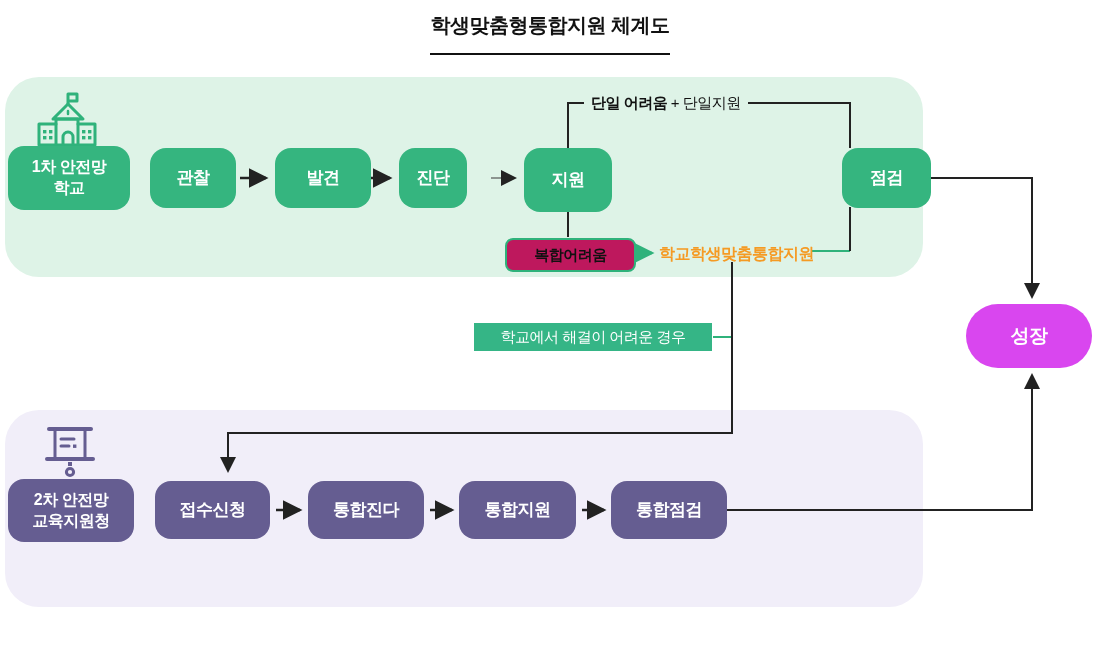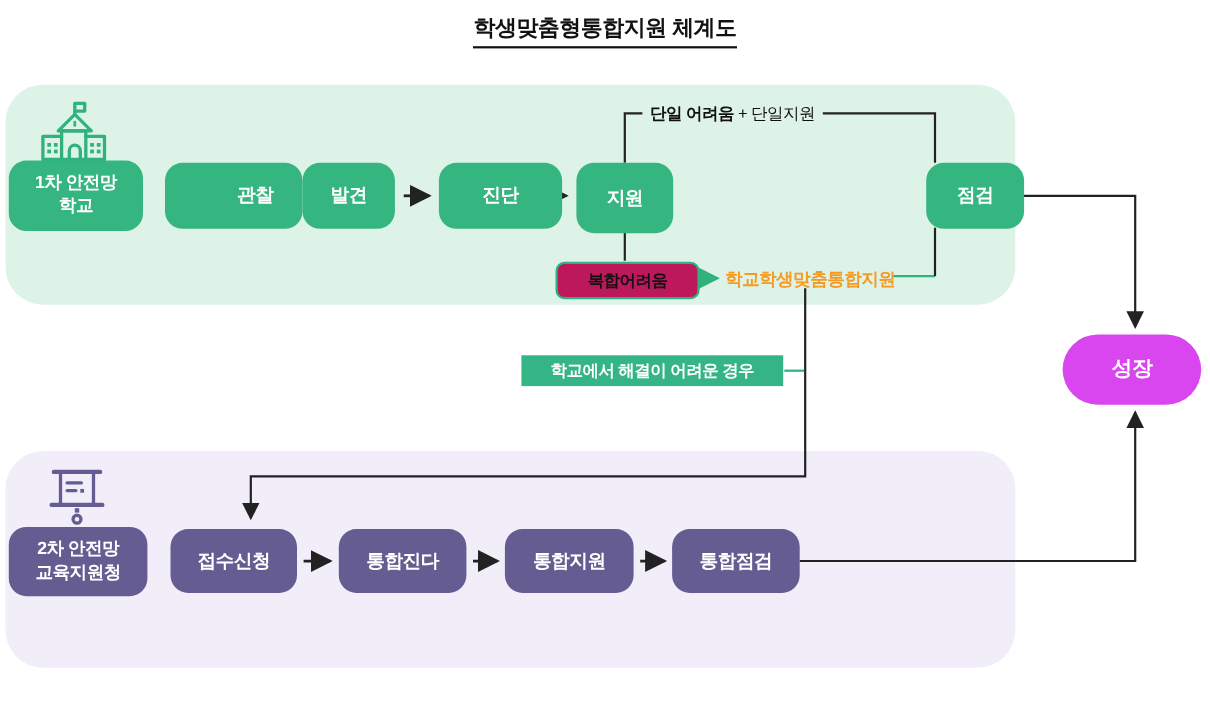--- a/index.html
+++ b/index.html
@@ -5,21 +5,21 @@
   html,body { margin:0; padding:0; background:#ffffff; }
   .stage {
     position:relative; width:1100px; height:645px; overflow:hidden;
     background:#ffffff;
     font-family:"Liberation Sans","DejaVu Sans",sans-serif;
     color:#111;
   }
   .title-wrap { position:absolute; left:0; top:12px; width:100%; text-align:center; }
   .title-wrap span {
     display:inline-block; font-size:20px; font-weight:bold; color:#111;
-    border-bottom:2.5px solid #111; padding-bottom:3px; letter-spacing:-0.5px;text-align:right;
+    border-bottom:2.5px solid #111; padding-bottom:14px; letter-spacing:-0.5px;text-align:right;
   }
   .section { position:absolute; border-radius:34px; }
   .section.green  { left:5px;  top:77px;  width:918px; height:200px; background:#def3e7; }
   .section.purple { left:5px;  top:410px; width:918px; height:197px; background:#f1eef9; }
 
   svg.lines { position:absolute; left:0; top:0; width:1100px; height:645px; pointer-events:none; }
 
   .node {
     position:absolute; display:flex; align-items:center; justify-content:center;
     color:#fff; font-weight:bold; font-size:17px; text-align:center;
@@ -32,21 +32,21 @@
   .entity { flex-direction:column; font-size:16px; }
 
   .white-box {
     position:absolute; display:flex; align-items:center; justify-content:center;
     background:#be185d; border:2px solid #2fb27b; border-radius:8px;
     font-size:15px; font-weight:bold; color:#111; letter-spacing:-0.5px;
   }
   .tag-label {
     position:absolute; display:flex; align-items:center; justify-content:center;
     background:#35b586; color:#fff; border-radius:0;
-    font-size:15px; font-weight:bold; letter-spacing:-0.5px;
+    font-size:15px; font-weight:normal; letter-spacing:-0.5px;
   }
   .line-label {
     position:absolute; font-size:15px; color:#111; background:#def3e7;
     padding:0 7px; white-space:nowrap; letter-spacing:-0.5px;
   }
   .line-label .b { font-weight:bold; }
   .orange-label {
     position:absolute; font-size:16px; font-weight:bold; color:#f59a23;
     white-space:nowrap; letter-spacing:-0.5px;
   }
@@ -126,23 +126,23 @@
     <path d="M27 18 h13 M27 25 h8" stroke-width="3"></path>
     <rect x="39" y="23.5" width="3.4" height="3.4" fill="#655d91" stroke="none"></rect>
     <rect x="34" y="41" width="4" height="4" fill="#655d91" stroke="none"></rect>
     <circle cx="36" cy="51" r="3.6"></circle>
   </svg>
 
   <div class="node green entity" style="left:8px; top:146px; width:122px; height:64px;">
     <span>1차 안전망</span>
     <span>학교</span>
   </div>
-  <div class="node green" style="left:150px; top:148px; width:86px; height:60px;padding-left:39px;">관찰</div>
-  <div class="node green" style="left:275px; top:148px; width:84px; height:60px;">발견</div>
-  <div class="node green" style="left:399px; top:148px; width:112px; height:60px;">진단</div>
+  <div class="node green" style="left:150px; top:148px; width:86px; height:60px;">관찰</div>
+  <div class="node green" style="left:275px; top:148px; width:96px; height:60px;">발견</div>
+  <div class="node green" style="left:399px; top:148px; width:68px; height:60px;">진단</div>
   <div class="node green" style="left:524px; top:148px; width:88px; height:64px;">지원</div>
   <div class="node green" style="left:806px; top:148px; width:89px; height:60px;margin-left:36px;">점검</div>
 
   <div class="line-label" style="left:584px; top:94px;">
     <span class="b">단일 어려움</span><span> + 단일지원</span>
   </div>
 
   <div class="white-box" style="left:505px; top:238px; width:127px; height:30px;">복합어려움</div>
 
   <div class="orange-label" style="left:659px; top:244px;">학교학생맞춤통합지원</div>

